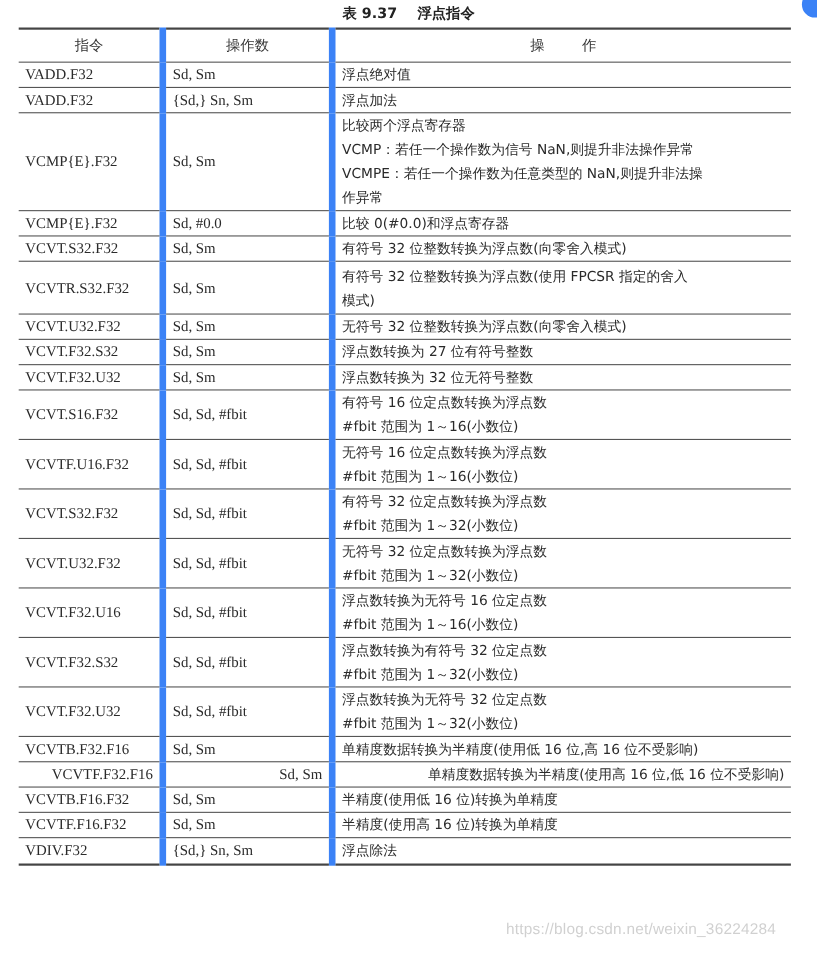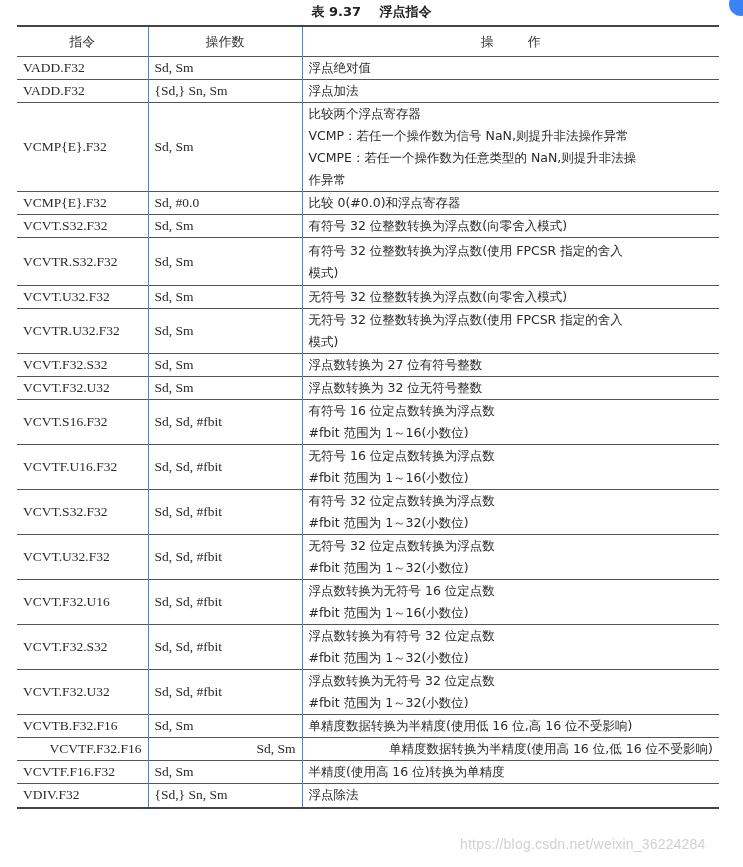--- a/index.html
+++ b/index.html
@@ -23,21 +23,21 @@
     border-collapse: collapse; table-layout: fixed;
     border-top: 2px solid #444; border-bottom: 2px solid #444;
   }
   table.main col.c1 { width: 131px; }
   table.main col.c2 { width: 154px; }
   table.main col.c3 { width: 417px; }
   table.main th, table.main td {
     border-top: 1px solid #555; padding: 0 6px; vertical-align: middle;
     font-size: 13px; line-height: 22px; font-weight: normal;
   }
-  table.main th + th, table.main td + td { border-left: 1px solid #3b82f6; }
+  table.main th + th, table.main td + td { border-left: 6px solid #3b82f6; }
   table.main th {
     height: 29px; text-align: center;
     font-family: "DejaVu Sans", "Liberation Sans", sans-serif; font-size: 13px;
     color: #333;
   }
   table.main th.op-head { letter-spacing: 34px; padding-left: 40px; }
   table.main td.instr, table.main td.operands {
     font-family: "Liberation Serif", "DejaVu Serif", serif; font-size: 13.5px;
   }
   table.main td.desc {
@@ -120,28 +120,20 @@
           <span class="desc-line">模式)</span>
         </td>
       </tr>
       <tr style="height: 22px;">
         <td class="instr">VCVT.U32.F32</td>
         <td class="operands">Sd, Sm</td>
         <td class="desc">
           <span class="desc-line">无符号 32 位整数转换为浮点数(向零舍入模式)</span>
         </td>
       </tr>
-      <tr style="height: 44px;">
-        <td class="instr">VCVTR.U32.F32</td>
-        <td class="operands">Sd, Sm</td>
-        <td class="desc">
-          <span class="desc-line">无符号 32 位整数转换为浮点数(使用 FPCSR 指定的舍入</span>
-          <span class="desc-line">模式)</span>
-        </td>
-      </tr>
       <tr style="height: 22px;">
         <td class="instr">VCVT.F32.S32</td>
         <td class="operands">Sd, Sm</td>
         <td class="desc">
           <span class="desc-line">浮点数转换为 27 位有符号整数</span>
         </td>
       </tr>
       <tr style="height: 22px;">
         <td class="instr">VCVT.F32.U32</td>
         <td class="operands">Sd, Sm</td>
@@ -210,20 +202,27 @@
         <td class="operands">Sd, Sm</td>
         <td class="desc">
           <span class="desc-line">单精度数据转换为半精度(使用低 16 位,高 16 位不受影响)</span>
         </td>
       </tr>
       <tr style="height: 22px; text-align: right;">
         <td class="instr">VCVTF.F32.F16</td>
         <td class="operands">Sd, Sm</td>
         <td class="desc">
           <span class="desc-line">单精度数据转换为半精度(使用高 16 位,低 16 位不受影响)</span>
+        </td>
+      </tr>
+      <tr style="height: 23px;">
+        <td class="instr">VCVTB.F16.F32</td>
+        <td class="operands">Sd, Sm</td>
+        <td class="desc">
+          <span class="desc-line">半精度(使用低 16 位)转换为单精度</span>
         </td>
       </tr>
       <tr style="height: 22px;">
         <td class="instr">VCVTF.F16.F32</td>
         <td class="operands">Sd, Sm</td>
         <td class="desc">
           <span class="desc-line">半精度(使用高 16 位)转换为单精度</span>
         </td>
       </tr>
       <tr style="height: 24px;">

